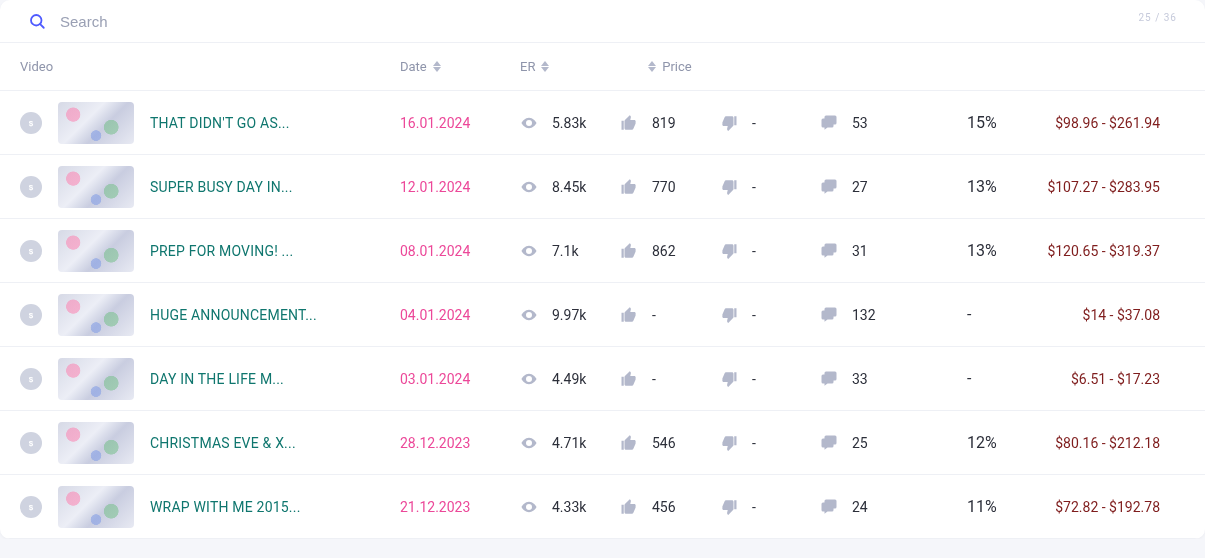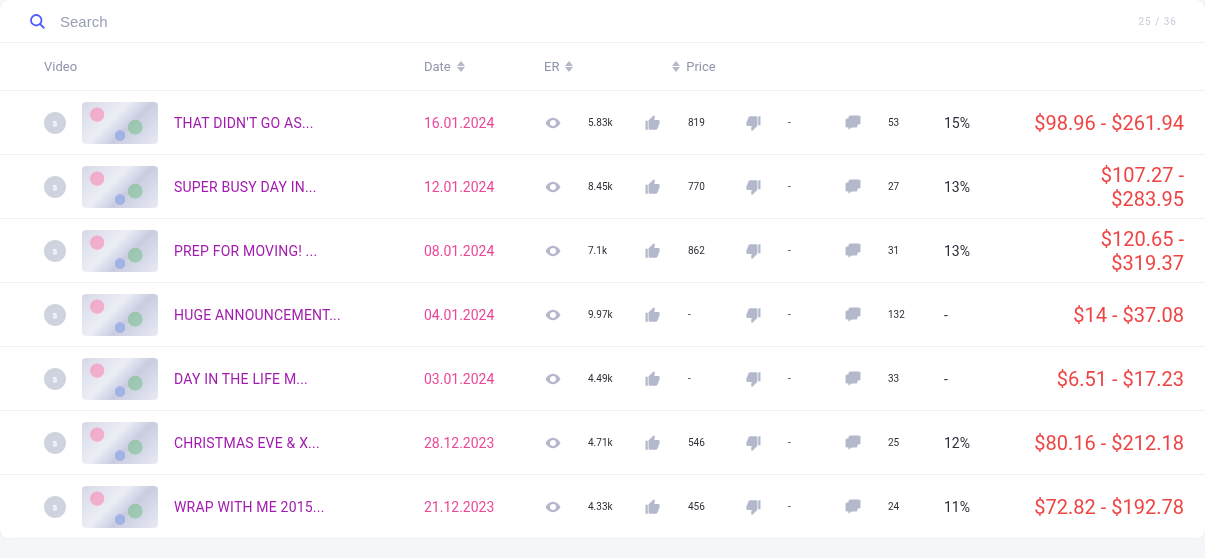--- a/index.html
+++ b/index.html
@@ -12,21 +12,20 @@
   .card {
     width: 1205px;
     margin: 0 auto;
     background: #fff;
     border-radius: 10px;
     box-shadow: 0 1px 3px rgba(20,20,40,0.04);
     overflow: hidden;
   }
   .search-bar {
     display: flex;
-    align-items: center;
     padding: 12px 28px;
     border-bottom: 1px solid #eef0f5;
   }
   .search-icon {
     width: 18px; height: 18px;
     margin-right: 14px;
     flex-shrink: 0;
   }
   .search-input {
     flex: 1;
@@ -40,21 +39,21 @@
   .counter {
     color: #c6cadb;
     font-size: 10px;
     letter-spacing: 1px;
     white-space: nowrap;
   }
   .header-row, .data-row {
     display: grid;
     grid-template-columns: 380px 120px 100px 100px 100px 100px 90px 150px;
     align-items: center;
-    padding: 0 44px;
+    padding: 0 20px;
   }
   .header-row {
     height: 48px;
     border-bottom: 1px solid #eef0f5;
     color: #8f95ab;
     font-size: 13px;
   }
   .header-cell {
     display: flex;
     align-items: center;
@@ -98,42 +97,42 @@
   .thumb::after{
     content:"";
     position:absolute; inset:0;
     background:
       radial-gradient(circle at 20% 30%, rgba(255,120,170,0.5) 0 10%, transparent 11%),
       radial-gradient(circle at 70% 60%, rgba(110,190,130,0.5) 0 12%, transparent 13%),
       radial-gradient(circle at 50% 80%, rgba(120,150,230,0.5) 0 10%, transparent 11%);
   }
   .video-title {
     font-size: 14px;
-    color: #a21caf;
+    color: #0f766e;
     white-space: nowrap;
     overflow: hidden;
     text-overflow: ellipsis;
     letter-spacing: 0.2px;
   }
   .date-cell { color: #ec4899; font-size: 14px; }
   .stat-cell {
     display: flex;
     align-items: center;
-    gap: 26px;
+    gap: 14px;
     color: #2c2f3a;
-    font-size: 10px;
+    font-size: 14px;
   }
   .stat-icon {
     color: #b3b8cb;
     display: inline-flex;
     width: 18px;
     flex-shrink: 0;
   }
-  .er-cell { color: #2c2f3a; font-size: 14px; }
-  .price-cell { text-align: right; color: #ef4444; font-size: 20px; }
+  .er-cell { color: #2c2f3a; font-size: 16px; margin-left: 47px; }
+  .price-cell { text-align: right; color: #7f1d1d; font-size: 14px; }
 </style>
 </head>
 <body>
 
 <div class="card">
 
   <div class="search-bar">
     <span class="search-icon">
       <svg viewBox="0 0 24 24" width="18" height="18" fill="none" stroke="#4f5bff" stroke-width="2.4" stroke-linecap="round">
         <circle cx="11" cy="11" r="7"></circle>

